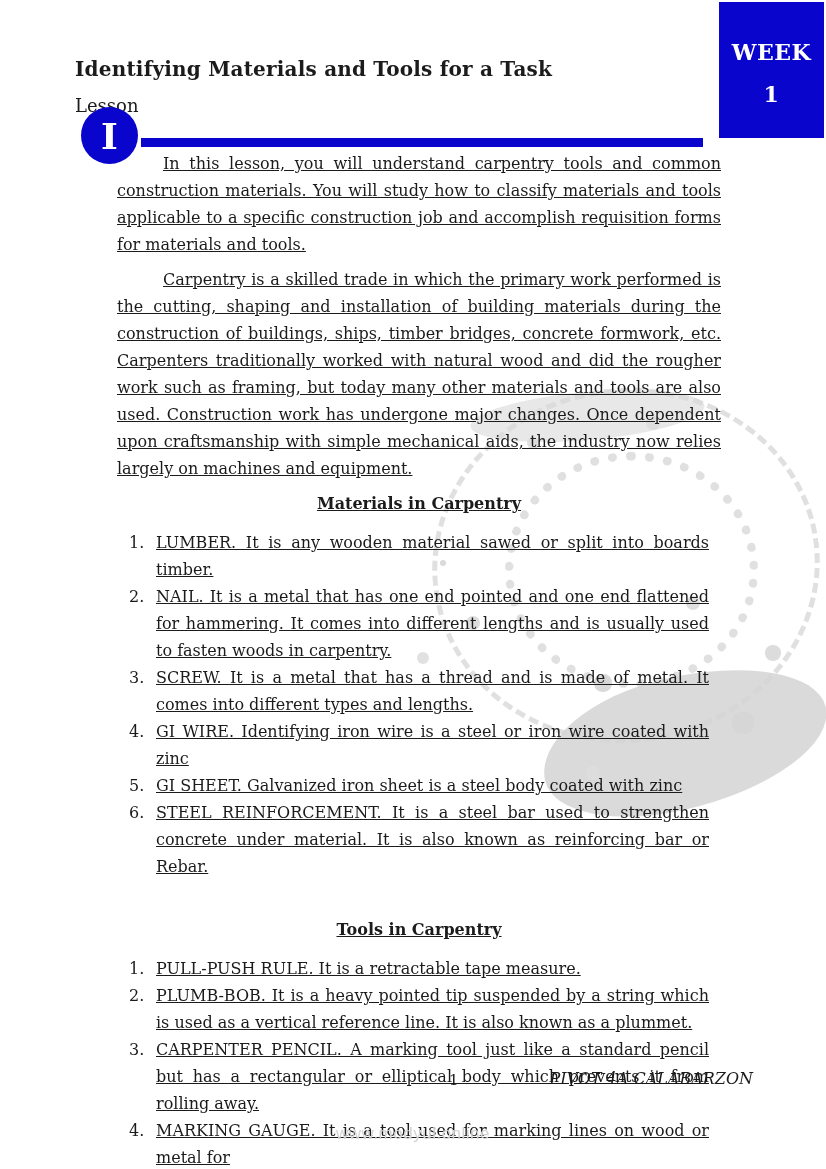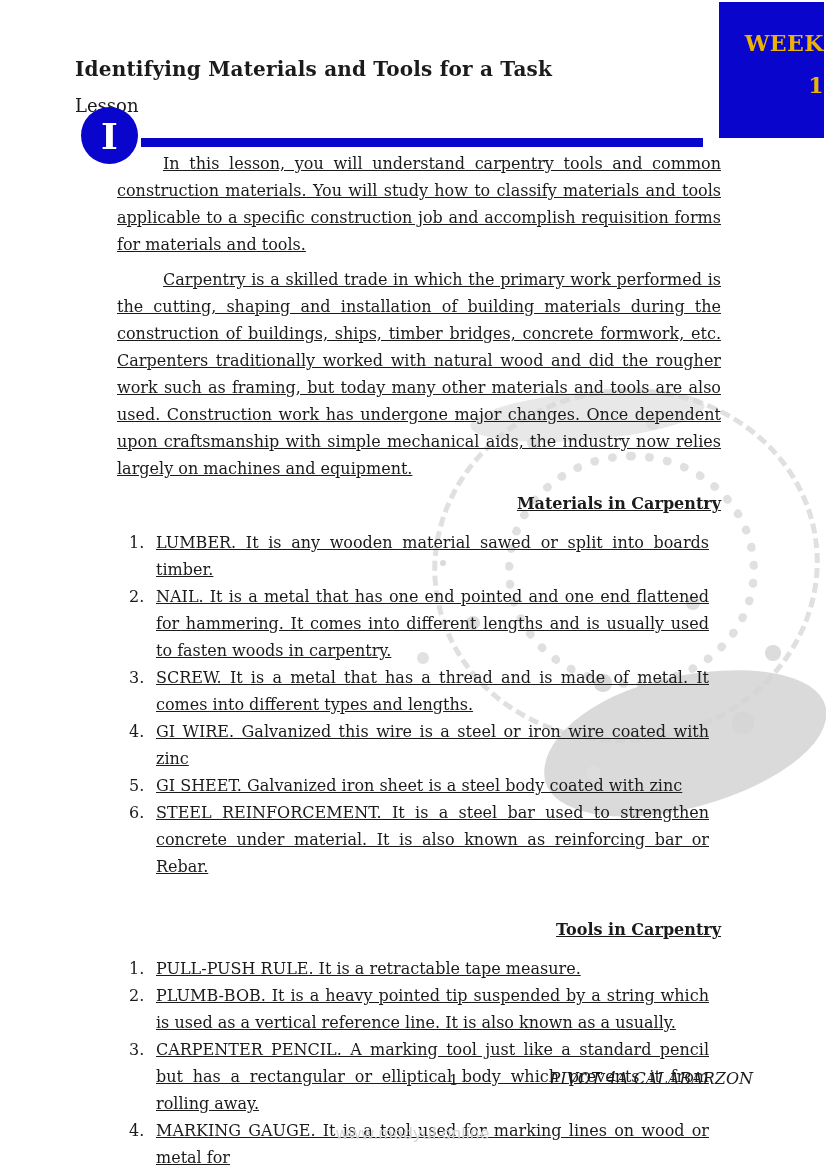--- a/index.html
+++ b/index.html
@@ -47,22 +47,22 @@
       160px 120px 0 6px #d6d6d6, 250px 40px 0 4px #dcdcdc,
       330px 90px 0 5px #d9d9d9, 210px -140px 0 4px #dedede,
       90px -120px 0 3px #dcdcdc, 300px 160px 0 8px #d6d6d6,
       360px 130px 0 6px #dadada, 150px 210px 0 4px #dedede;
   }
 
   
   .week-badge{
     position:absolute;left:719px;top:2px;width:105px;height:136px;
     background:var(--accent-blue);
-    color:#eab308;display:flex;flex-direction:column;align-items:flex-end;
-    padding-top:28px;box-sizing:border-box;gap:16px;
+    color:#ffffff;display:flex;flex-direction:column;align-items:center;
+    padding-top:37px;box-sizing:border-box;gap:16px;
     font-weight:bold;font-size:22px;letter-spacing:.5px;
     z-index:2;
   }
 
   
   .header{
     position:absolute;left:75px;top:56px;width:648px;z-index:2;
   }
   .header .title{font-weight:bold;font-size:20px;line-height:26px;letter-spacing:.2px;}
   .header .subtitle{font-size:18px;line-height:26px;margin-top:11px;}
@@ -80,21 +80,21 @@
   }
 
   
   .content{
     position:absolute;left:117px;top:150px;width:604px;
     font-size:16px;line-height:27px;text-align:justify;
     z-index:1;
     text-decoration:underline;
   }
   .content p{margin:0 0 8px 0;text-indent:46px;}
-  .content h3{font-size:16px;line-height:27px;margin:8px 0 0 0;text-align:right;}
+  .content h3{font-size:16px;line-height:27px;margin:8px 0 0 0;text-align:center;}
   ol.num-list{list-style:none;margin:12px;padding:0;counter-reset:it;}
   ol.num-list li{
     position:relative;padding-left:27px;counter-increment:it;
     text-align:justify;
   }
   ol.num-list li::before{
     content:counter(it) ".";
     position:absolute;left:0;top:0;
   }
   .tools-gap{margin-top:36px !important;}
@@ -141,29 +141,29 @@
 
   <div class="content">
     <p>In this lesson, you will understand carpentry tools and common construction materials. You will study how to classify materials and tools applicable to a specific construction job and accomplish requisition forms for materials and tools.</p>
     <p>Carpentry is a skilled trade in which the primary work performed is the cutting, shaping and installation of building materials during the construction of buildings, ships, timber bridges, concrete formwork, etc. Carpenters traditionally worked with natural wood and did the rougher work such as framing, but today many other materials and tools are also used. Construction work has undergone major changes. Once dependent upon craftsmanship with simple mechanical aids, the industry now relies largely on machines and equipment.</p>
 
     <h3>Materials in Carpentry</h3>
     <ol class="num-list">
       <li>LUMBER. It is any wooden material sawed or split into boards timber.</li>
       <li>NAIL. It is a metal that has one end pointed and one end flattened for hammering. It comes into different lengths and is usually used to fasten woods in carpentry.</li>
       <li>SCREW. It is a metal that has a thread and is made of metal. It comes into different types and lengths.</li>
-      <li>GI WIRE. Galvanized this wire is a steel or iron wire coated with zinc</li>
+      <li>GI WIRE. Identifying iron wire is a steel or iron wire coated with zinc</li>
       <li>GI SHEET. Galvanized iron sheet is a steel body coated with zinc</li>
       <li>STEEL REINFORCEMENT. It is a steel bar used to strengthen concrete under material. It is also known as reinforcing bar or Rebar.</li>
     </ol>
 
     <h3 class="tools-gap">Tools in Carpentry</h3>
     <ol class="num-list">
       <li>PULL-PUSH RULE. It is a retractable tape measure.</li>
-      <li>PLUMB-BOB. It is a heavy pointed tip suspended by a string which is used as a vertical reference line. It is also known as a usually.</li>
+      <li>PLUMB-BOB. It is a heavy pointed tip suspended by a string which is used as a vertical reference line. It is also known as a plummet.</li>
       <li>CARPENTER PENCIL. A marking tool just like a standard pencil but has a rectangular or elliptical body which prevents it from rolling away.</li>
       <li>MARKING GAUGE. It is a tool used for marking lines on wood or metal for</li>
     </ol>
   </div>
 
   <div class="page-number">1</div>
   <div class="brand-footer">PIVOT 4A CALABARZON</div>
   <div class="website-watermark">www.modyul.online</div>
 
 </div>

